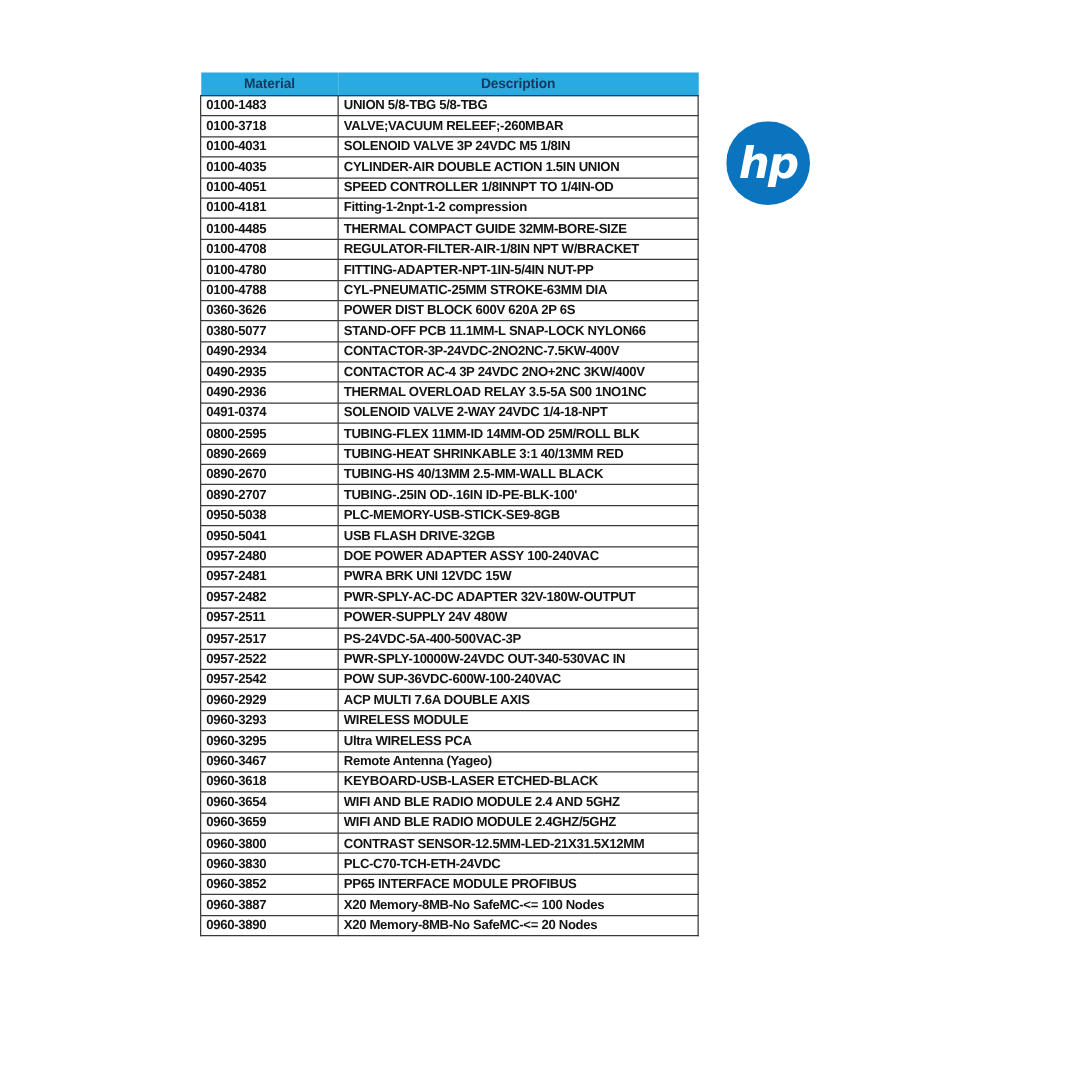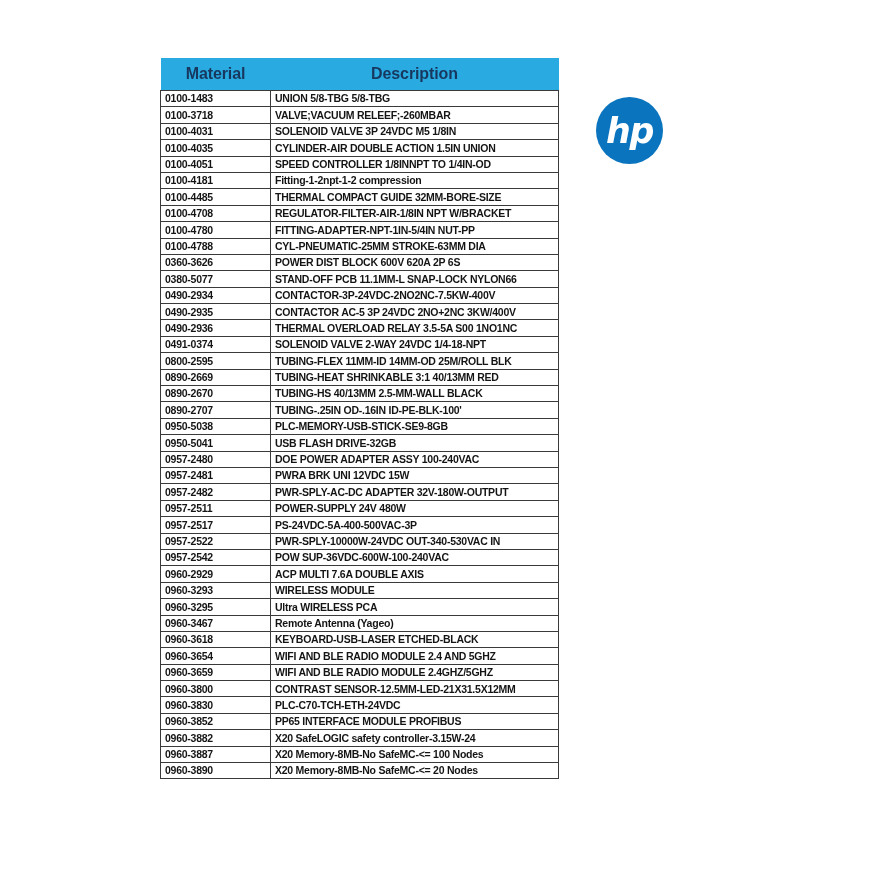--- a/index.html
+++ b/index.html
@@ -24,23 +24,23 @@
   table.parts {
     width: 398px;
     border-collapse: collapse;
     table-layout: fixed;
   }
   table.parts col.c-material { width: 110px; }
   table.parts col.c-desc     { width: 288px; }
   table.parts th {
     background: var(--header-bg, #29abe2);
     color: var(--header-text, #17375e);
-    font-size: 16px;
+    font-size: 11px;
     font-weight: bold;
-    height: 32px;
+    height: 18px;
     text-align: center;
     vertical-align: middle;
     border: none;
     padding: 0;
     letter-spacing: -0.1px;
   }
   table.parts td {
     border: 1px solid var(--border, #3a3a3a);
     height: 15.4px;
     font-size: 10.5px;
@@ -48,21 +48,21 @@
     color: var(--cell-text, #141414);
     padding: 0 2px 0 4px;
     white-space: nowrap;
     overflow: hidden;
     vertical-align: middle;
     letter-spacing: -0.25px;
     line-height: 1;
   }
   .hp-logo {
     position: absolute;
-    left: 596px;
+    left: 581px;
     top: 97px;
     width: 67px;
     height: 67px;
   }
   .hp-logo svg { display: block; width: 100%; height: 100%; }
   .hp-logo circle { fill: var(--hp-blue, #0a74be); }
   .hp-logo text {
     fill: #ffffff;
     font-family: "DejaVu Sans", sans-serif;
     font-weight: bold;
@@ -148,21 +148,21 @@
     <td class="cell-desc">STAND-OFF PCB 11.1MM-L SNAP-LOCK NYLON66</td>
   </tr>
 
   <tr>
     <td class="cell-material">0490-2934</td>
     <td class="cell-desc">CONTACTOR-3P-24VDC-2NO2NC-7.5KW-400V</td>
   </tr>
 
   <tr>
     <td class="cell-material">0490-2935</td>
-    <td class="cell-desc">CONTACTOR AC-5 3P 24VDC 2NO+2NC 3KW/400V</td>
+    <td class="cell-desc">CONTACTOR AC-4 3P 24VDC 2NO+2NC 3KW/400V</td>
   </tr>
 
   <tr>
     <td class="cell-material">0490-2936</td>
     <td class="cell-desc">THERMAL OVERLOAD RELAY 3.5-5A S00 1NO1NC</td>
   </tr>
 
   <tr>
     <td class="cell-material">0491-0374</td>
     <td class="cell-desc">SOLENOID VALVE 2-WAY 24VDC 1/4-18-NPT</td>
@@ -277,24 +277,20 @@
   <tr>
     <td class="cell-material">0960-3830</td>
     <td class="cell-desc">PLC-C70-TCH-ETH-24VDC</td>
   </tr>
 
   <tr>
     <td class="cell-material">0960-3852</td>
     <td class="cell-desc">PP65 INTERFACE MODULE PROFIBUS</td>
   </tr>
 
-  <tr>
-    <td class="cell-material">0960-3882</td>
-    <td class="cell-desc">X20 SafeLOGIC safety controller-3.15W-24</td>
-  </tr>
 
   <tr>
     <td class="cell-material">0960-3887</td>
     <td class="cell-desc">X20 Memory-8MB-No SafeMC-&lt;= 100 Nodes</td>
   </tr>
 
   <tr>
     <td class="cell-material">0960-3890</td>
     <td class="cell-desc">X20 Memory-8MB-No SafeMC-&lt;= 20 Nodes</td>
   </tr>

